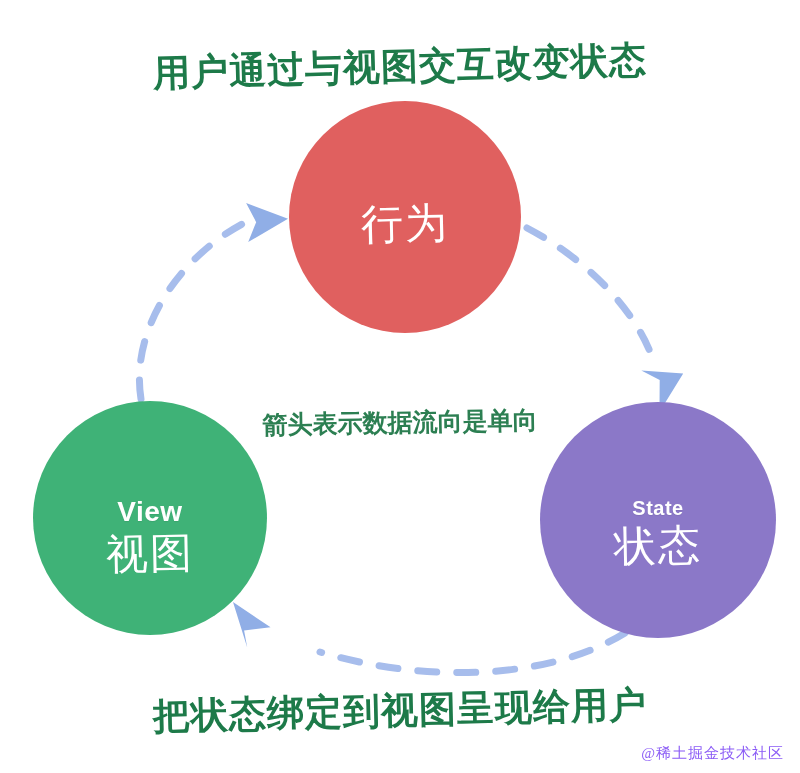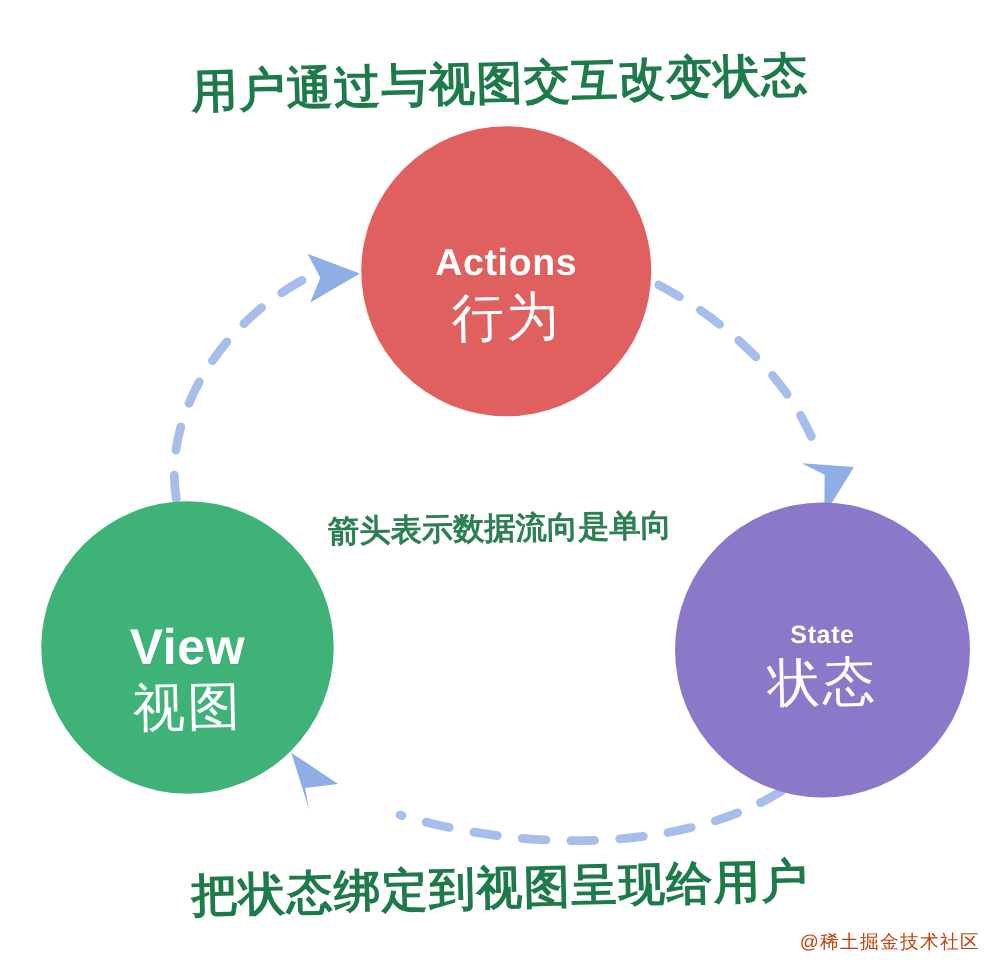--- a/index.html
+++ b/index.html
@@ -49,21 +49,21 @@
     font-weight: 500;
     letter-spacing: 2px;
     transform: rotate(-1.2deg);
   }
 
   #label-actions { left: 290px; top: 196px; width: 230px; }
   #label-actions .en { font-size: 30px; }
   #label-actions .cn { font-size: 42px; }
 
   #label-view { left: 35px; top: 498px; width: 230px; }
-  #label-view .en { font-size: 40px; }
+  #label-view .en { font-size: 28px; }
   #label-view .cn { font-size: 42px; }
 
   #label-state { left: 543px; top: 498px; width: 230px; }
   #label-state .en { font-size: 20px; }
   #label-state .cn { font-size: 42px; }
 
   
   .annotation {
     position: absolute;
     color: #1d7a49;
@@ -98,23 +98,23 @@
     text-align: center;
     font-size: 37px;
     transform: rotate(-1.4deg);
   }
 
   
   #watermark {
     position: absolute;
     right: 16px;
     bottom: 10px;
-    color: #c2410c;
+    color: #8b5cf6;
     font-size: 15px;
-    font-family: Liberation Sans, sans-serif;
+    font-family: Liberation Serif, serif;
     letter-spacing: 1px;
     user-select: none;
   }
 </style>
 </head>
 <body>
 
 <div id="canvas">
 
   <svg id="diagram-svg" viewBox="0 0 800 773" xmlns="http://www.w3.org/2000/svg">
@@ -133,21 +133,20 @@
       <path d="M 625,633 C 545,682 420,682 320,652" fill="none" stroke="#a7bdec" stroke-width="7" stroke-linecap="round" stroke-dasharray="19 20"></path>
       <polygon points="231,604 271,625 245,631 250,648" fill="#90aee6" transform="rotate(6 250,622)"></polygon>
     </g>
 
     <circle id="circle-actions" cx="405" cy="217" r="116" fill="#e0605f"></circle>
     <circle id="circle-view" cx="150" cy="518" r="117" fill="#3fb277"></circle>
     <circle id="circle-state" cx="658" cy="520" r="118" fill="#8b78c8"></circle>
   </svg>
 
   <div class="node-label" id="label-actions">
-    <span class="en">Actions</span>
     <span class="cn">行为</span>
   </div>
 
   <div class="node-label" id="label-view">
     <span class="en">View</span>
     <span class="cn">视图</span>
   </div>
 
   <div class="node-label" id="label-state">
     <span class="en">State</span>

